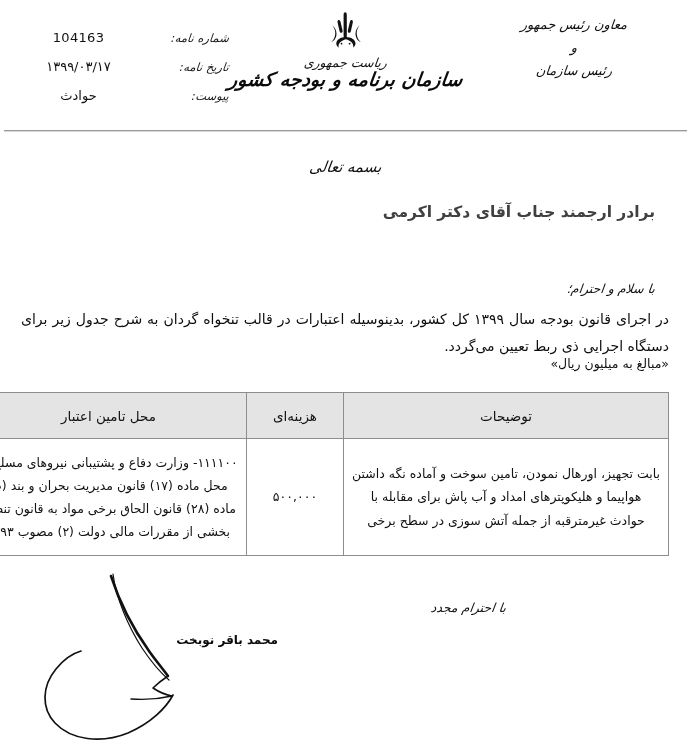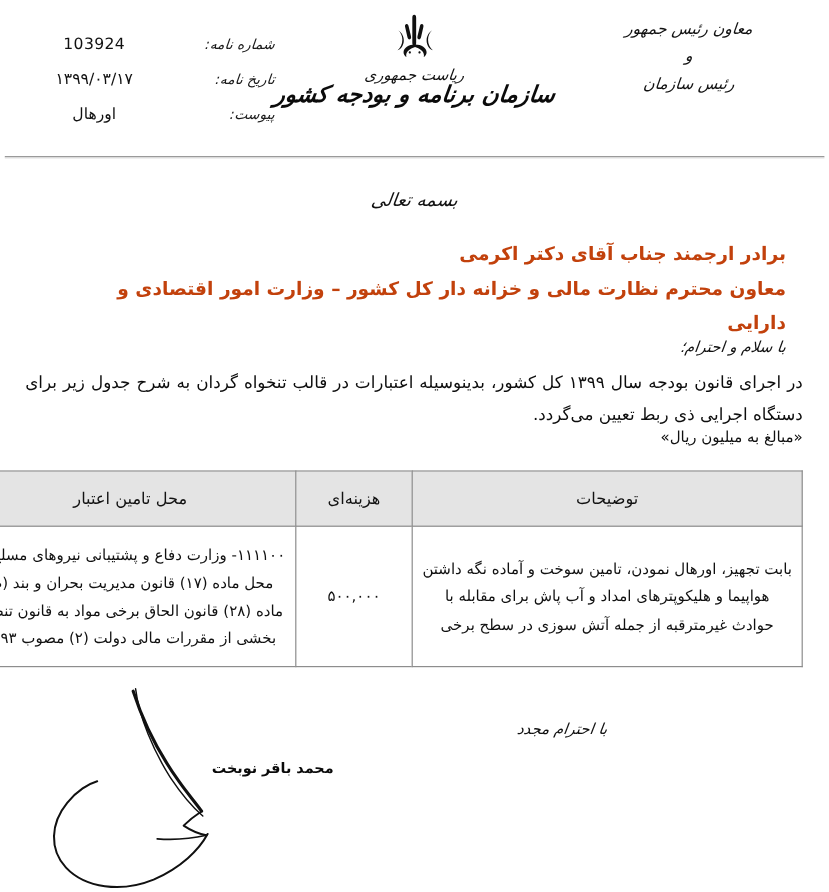--- a/index.html
+++ b/index.html
@@ -128,21 +128,21 @@
     position: absolute;
     top: 198px;
     right: 36px;
     width: 600px;
     text-align: right;
     direction: rtl;
   }
   .addr-line {
     font-size: 15.5px;
     font-weight: 700;
-    color: #c2410c;
+    color: #404040;
     line-height: 1.85;
     letter-spacing: -0.1px;
   }
   .greeting {
     position: absolute;
     top: 281px;
     right: 36px;
     font-size: 12.5px;
     font-style: italic;
     color: #111;
@@ -238,29 +238,29 @@
 </head>
 <body>
 
 <div class="page">
 
   <div class="header">
 
     <div class="hdr-left">
       <div class="hdr-row">
         <span class="hdr-label">شماره نامه:</span>
-        <span class="hdr-value">103924</span>
+        <span class="hdr-value">104163</span>
       </div>
       <div class="hdr-row">
         <span class="hdr-label">تاریخ نامه:</span>
         <span class="hdr-value">۱۳۹۹/۰۳/۱۷</span>
       </div>
       <div class="hdr-row">
         <span class="hdr-label">پیوست:</span>
-        <span class="hdr-value">اورهال</span>
+        <span class="hdr-value">حوادث</span>
       </div>
     </div>
 
     <div class="hdr-center">
       <svg class="emblem" width="52" height="46" viewBox="0 0 52 46">
         <g fill="#111111">
           <path d="M25.2 4.2c1.1 0 1.6 1.0 1.6 2.6v21.0c0 1.7-0.6 2.6-1.6 2.6s-1.6-0.9-1.6-2.6V6.8c0-1.6 0.5-2.6 1.6-2.6z"></path>
           <path d="M18.6 12.0c0.9-0.3 1.6 0.5 1.9 1.8l2.0 8.4c0.3 1.4-0.1 2.4-1.0 2.6-0.9 0.2-1.7-0.5-2.0-1.9l-1.9-8.3c-0.3-1.3 0.1-2.3 1.0-2.6z"></path>
           <path d="M31.8 12.0c0.9 0.3 1.3 1.3 1.0 2.6l-1.9 8.3c-0.3 1.4-1.1 2.1-2.0 1.9-0.9-0.2-1.3-1.2-1.0-2.6l2.0-8.4c0.3-1.3 1.0-2.1 1.9-1.8z"></path>
           <path d="M12.0 17.2c2.0 1.9 3.3 4.7 3.3 8.0 0 3.6-1.6 6.8-4.0 8.7 3.0-1.1 5.2-4.3 5.2-8.2 0-3.6-1.9-6.7-4.5-8.5z"></path>
@@ -280,21 +280,20 @@
       <div>رئیس سازمان</div>
     </div>
   </div>
 
   <div class="rule"></div>
 
   <div class="basmala">بسمه تعالی</div>
 
   <div class="addressee">
     <div class="addr-line">برادر ارجمند جناب آقای دکتر اکرمی</div>
-    <div class="addr-line">معاون محترم نظارت مالی و خزانه دار کل کشور – وزارت امور اقتصادی و دارایی</div>
   </div>
 
   <div class="greeting">با سلام و احترام؛</div>
 
   <div class="para">در اجرای قانون بودجه سال ۱۳۹۹ کل کشور، بدینوسیله اعتبارات در قالب تنخواه گردان به شرح جدول زیر برای دستگاه اجرایی ذی ربط تعیین می‌گردد.</div>
 
   <div class="unit-note">«مبالغ به میلیون ریال»</div>
 
   <table class="tbl">
     <thead>

